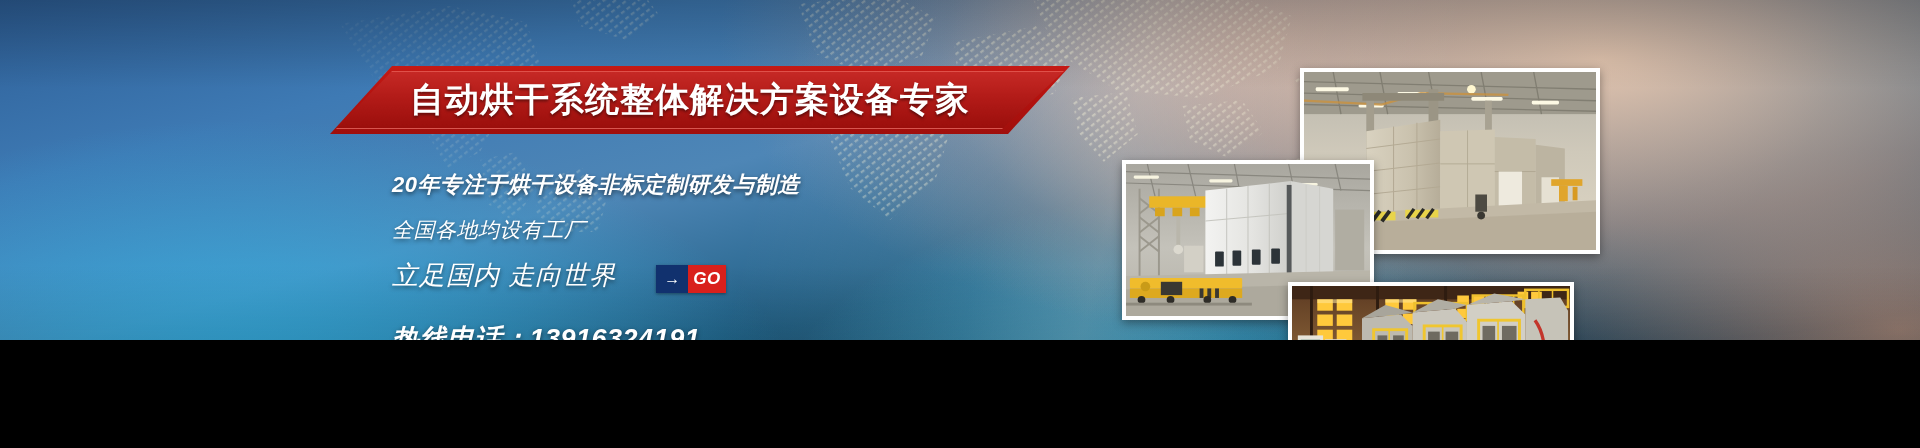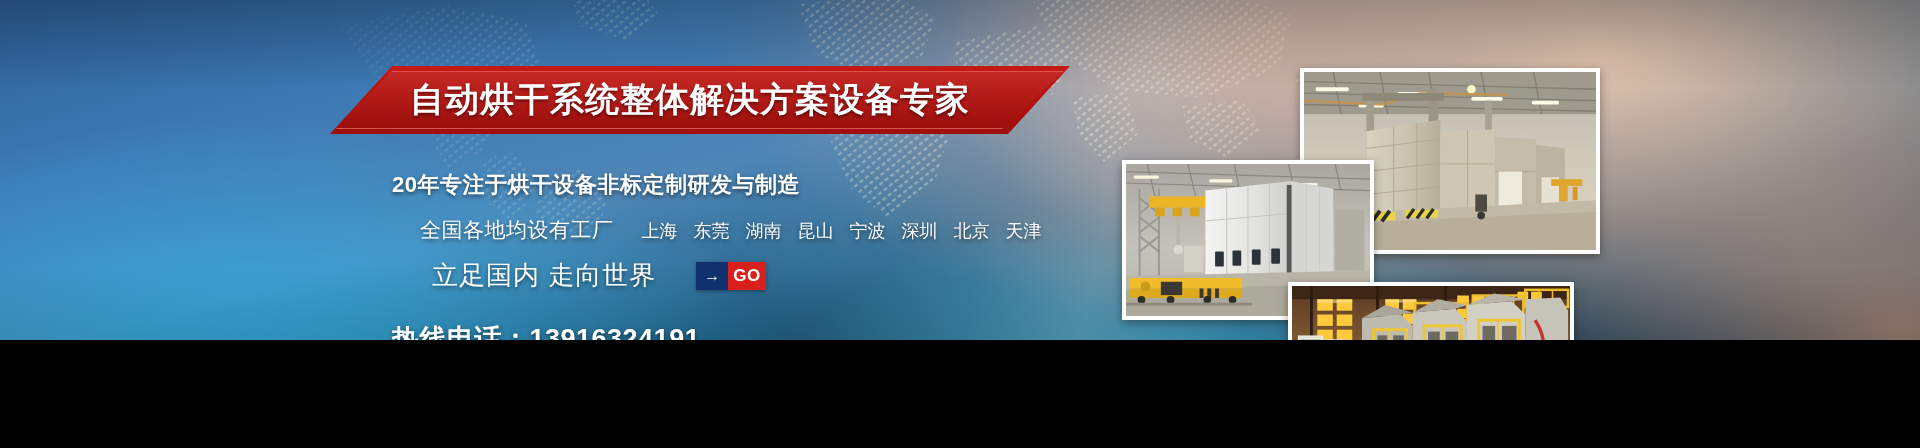--- a/index.html
+++ b/index.html
@@ -87,55 +87,54 @@
     letter-spacing: 1px;
     white-space: nowrap;
     text-shadow: 0 2px 3px rgba(0,0,0,0.45);
   }
 
   
   .copy {
     position: absolute;
     left: 392px; top: 170px;
     color: #ffffff;
+    font-style: italic;
   }
   .line-tagline {
     font-size: 22px;
     font-weight: bold;
     letter-spacing: .5px;
     text-shadow: 0 2px 4px rgba(0,0,0,0.55);
     margin-bottom: 16px;
     white-space: nowrap;
   }
   .line-factories {
     display: flex;
     align-items: baseline;
     margin-bottom: 14px;
     white-space: nowrap;
     text-shadow: 0 2px 4px rgba(0,0,0,0.5);
   }
   .factories-label {
     font-size: 21px;
     letter-spacing: .5px;
-    margin-left: 28px;
   }
   .city-list {
     display: flex;
     gap: 16px;
     margin-left: 28px;
     font-size: 18px;
   }
   .city { white-space: nowrap; }
 
   .line-slogan {
     display: flex;
-    align-items: center;
+    align-items: flex-end;
     margin-bottom: 22px;
     white-space: nowrap;
-    margin-left: 40px;
   }
   .slogan-text {
     font-size: 26px;
     letter-spacing: 1px;
     text-shadow: 0 2px 4px rgba(0,0,0,0.5);
   }
   .go-btn {
     display: inline-flex;
     align-items: stretch;
     margin-left: 40px;
@@ -246,30 +245,20 @@
     <div class="plate-inner"></div>
     <div class="plate-text">自动烘干系统整体解决方案设备专家</div>
   </div>
 
   <div class="copy">
 
     <div class="line-tagline">20年专注于烘干设备非标定制研发与制造</div>
 
     <div class="line-factories">
       <span class="factories-label">全国各地均设有工厂</span>
-      <span class="city-list">
-        <span class="city">上海</span>
-        <span class="city">东莞</span>
-        <span class="city">湖南</span>
-        <span class="city">昆山</span>
-        <span class="city">宁波</span>
-        <span class="city">深圳</span>
-        <span class="city">北京</span>
-        <span class="city">天津</span>
-      </span>
     </div>
 
     <div class="line-slogan">
       <span class="slogan-text">立足国内 走向世界</span>
       <span class="go-btn">
         <span class="go-arrow">→</span>
         <span class="go-label">GO</span>
       </span>
     </div>
 

